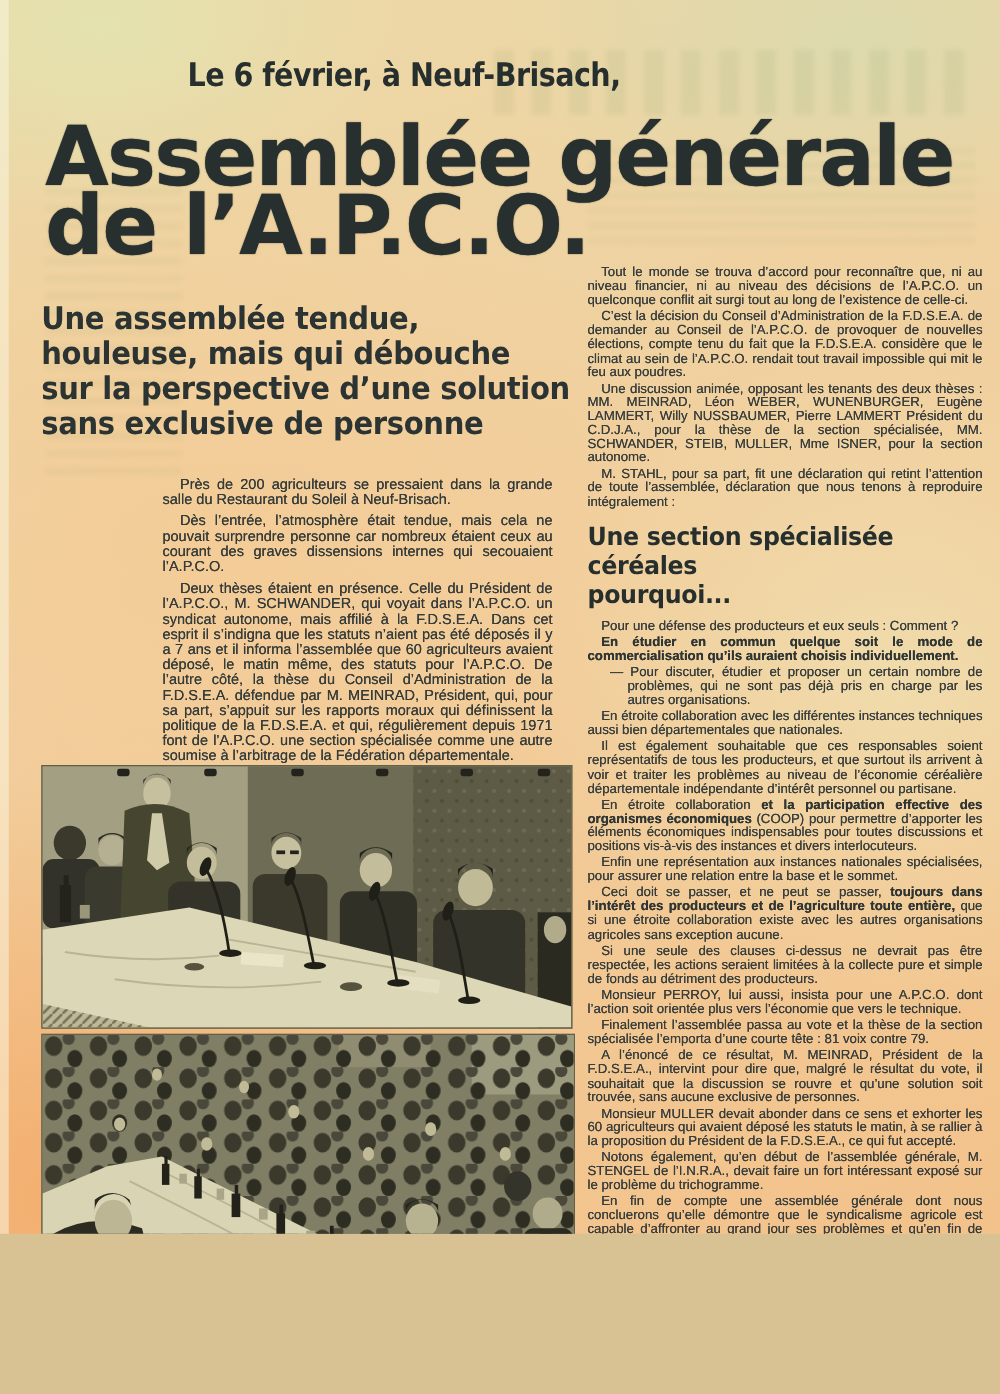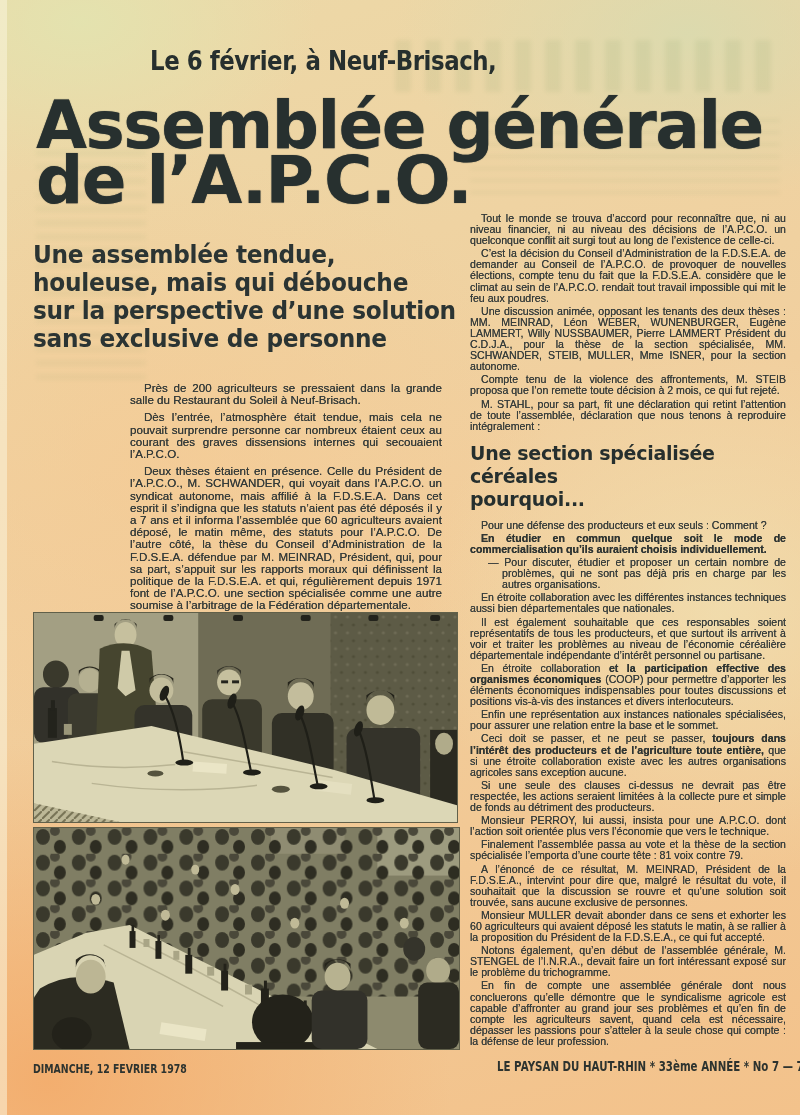--- a/index.html
+++ b/index.html
@@ -1,18 +1,18 @@
 <!DOCTYPE html>
 <html><head>
 <meta charset="utf-8">
 <style>
   html,body{margin:0;padding:0;}
   body{width:800px;height:1115px;overflow:hidden;background:#d8c293;}
   .page{
-    position:relative;width:800px;height:1115px;overflow:hidden;
+    position:relative;width:800px;height:987px;overflow:hidden;
     font-family:"Liberation Sans",sans-serif;color:#3a403d;
     background:
       radial-gradient(ellipse 340px 220px at 10% 2%, rgba(226,228,176,.85), rgba(226,228,176,0) 70%),
       radial-gradient(ellipse 420px 240px at 86% 3%, rgba(212,220,178,.7), rgba(212,220,178,0) 70%),
       radial-gradient(ellipse 560px 470px at 6% 97%, rgba(243,168,102,.8), rgba(243,168,102,0) 72%),
       radial-gradient(ellipse 430px 380px at 90% 55%, rgba(240,228,182,.65), rgba(240,228,182,0) 70%),
       radial-gradient(ellipse 500px 420px at 22% 42%, rgba(246,200,144,.55), rgba(246,200,144,0) 75%),
       linear-gradient(162deg,#ecd9a8 0%,#f1cf9e 45%,#f3c28b 100%);
   }
   .page-edge{position:absolute;left:0;top:0;width:7px;height:1115px;background:rgba(250,244,220,.55);}
@@ -241,21 +241,20 @@
       <rect x="386" y="156" width="41" height="67" rx="9" fill="#2c2b22"></rect>
       <rect x="128" y="196" width="46" height="12" fill="#eae5c6" transform="rotate(9 128 196)"></rect>
     </svg>
   </div>
 
   <div class="bodytext rightcol">
     <div>
         <p><span>Tout le monde se trouva d’accord pour reconnaître que, ni au niveau financier, ni au niveau des décisions de l’A.P.C.O. un quelconque conflit ait surgi tout au long de l’existence de celle-ci.</span></p>
         <p><span>C’est la décision du Conseil d’Administration de la F.D.S.E.A. de demander au Conseil de l’A.P.C.O. de provoquer de nouvelles élections, compte tenu du fait que la F.D.S.E.A. considère que le climat au sein de l’A.P.C.O. rendait tout travail impossible qui mit le feu aux poudres.</span></p>
         <p><span>Une discussion animée, opposant les tenants des deux thèses : MM. MEINRAD, Léon WEBER, WUNENBURGER, Eugène LAMMERT, Willy NUSSBAUMER, Pierre LAMMERT Président du C.D.J.A., pour la thèse de la section spécialisée, MM. SCHWANDER, STEIB, MULLER, Mme ISNER, pour la section autonome.</span></p>
-        <p><span>Compte tenu de la violence des affrontements, M. STEIB proposa que l’on remette toute décision à 2 mois, ce qui fut rejeté.</span></p>
         <p><span>M. STAHL, pour sa part, fit une déclaration qui retint l’attention de toute l’assemblée, déclaration que nous tenons à reproduire intégralement :</span></p>
       </div>
     <h2 class="subhead">Une section spécialisée céréales
 pourquoi...</h2>
     <div>
         <p><span>Pour une défense des producteurs et eux seuls : Comment ?</span></p>
         <p><b>En étudier en commun quelque soit le mode de commercialisation qu’ils auraient choisis individuellement.</b></p>
         <p class="hang"><span>— Pour discuter, étudier et proposer un certain nombre de problèmes, qui ne sont pas déjà pris en charge par les autres organisations.</span></p>
         <p><span>En étroite collaboration avec les différentes instances techniques aussi bien départementales que nationales.</span></p>
         <p><span>Il est également souhaitable que ces responsables soient représentatifs de tous les producteurs, et que surtout ils arrivent à voir et traiter les problèmes au niveau de l’économie céréalière départementale indépendante d’intérêt personnel ou partisane.</span></p>

